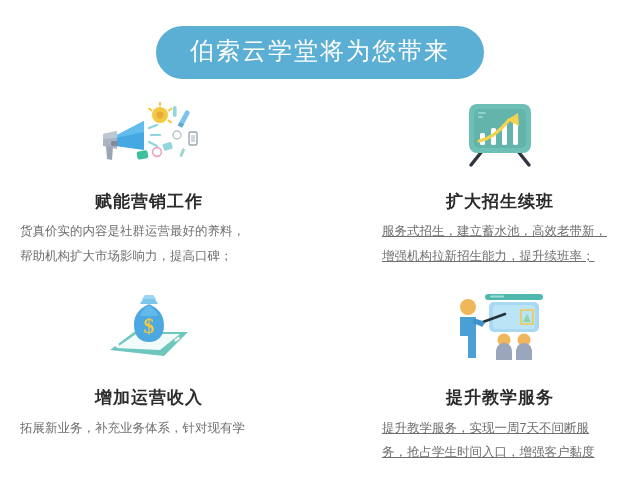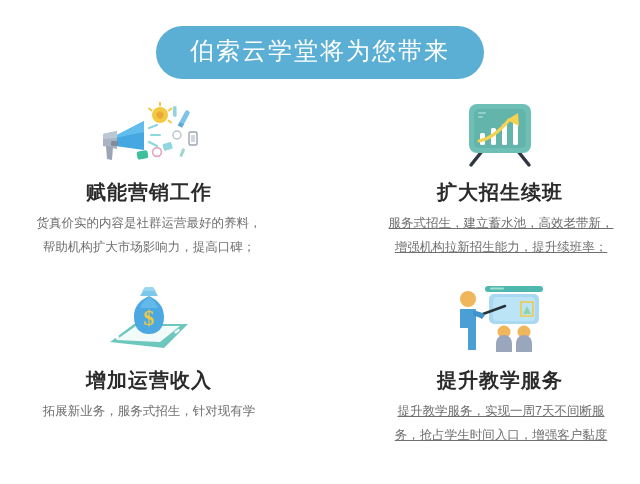--- a/index.html
+++ b/index.html
@@ -64,33 +64,33 @@
   .icon-box {
     height: 72px;
     display: flex;
     align-items: flex-end;
     justify-content: center;
   }
   .icon-box.tall { height: 74px; }
 
   .feature-title {
     text-align: center;
-    font-size: 20px;
+    font-size: 17px;
     font-weight: bold;
     color: #2b2b2b;
     letter-spacing: 1px;
-    margin-top: 12px;
+    margin-top: 24px;
     line-height: 1.2;
   }
   .feature-desc {
     font-size: 12.5px;
     color: #6f6f6f;
     line-height: 1.95;
     margin-top: 7px;
-    text-align: center;
+    text-align: left;
     letter-spacing: 0px;
   }
   .cell-right .feature-desc { padding-left: 2px; text-decoration: underline; }
   .cell-left .feature-desc { padding-left: 0px; }
 
   svg { display: block; }
 </style>
 </head>
 <body>
 
@@ -205,21 +205,21 @@
             <path d="M40 22 C42 16 46 13 49 11 C52 13 56 16 58 22 Z" fill="#62b9ea"></path>
 
             <path d="M40 10 L58 10 L55 5 L43 5 Z" fill="#7cc8ec"></path>
             <path d="M42 5 L56 5 L53 1 L45 1 Z" fill="#9ad6f2"></path>
 
             <text x="49" y="39" text-anchor="middle" font-family="'Liberation Serif', serif" font-size="22" font-weight="bold" fill="#f5c842">$</text>
           </svg>
         </div>
         <div class="feature-title">增加运营收入</div>
         <div class="feature-desc">
-          <div>拓展新业务，服务式招生，针对现有学</div>
+          <div>拓展新业务，补充业务体系，针对现有学</div>
         </div>
       </div>
 
       <div class="cell cell-right">
         <div class="icon-box tall">
           <svg width="94" height="72" viewBox="0 0 94 72">
 
             <rect x="32" y="2" width="58" height="6" rx="3" fill="#4fb8ae"></rect>
             <rect x="37" y="3.4" width="14" height="2" rx="1" fill="#9fded6"></rect>
 

